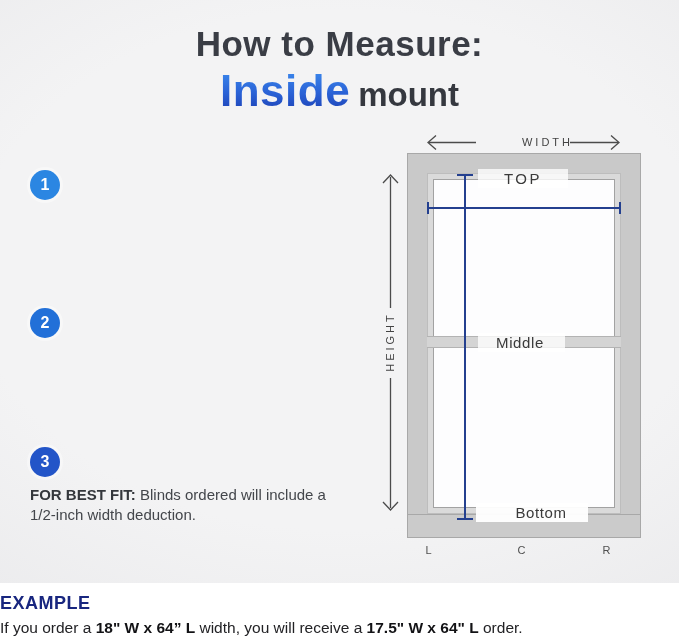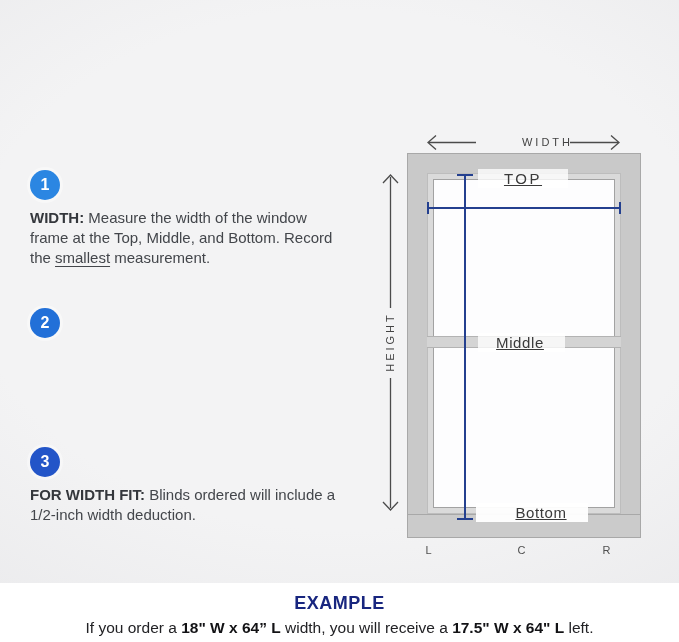--- a/index.html
+++ b/index.html
@@ -41,53 +41,58 @@
   .pane-top{left:433px;top:179px;width:182px;height:158px;}
   .pane-bottom{left:433px;top:347px;width:182px;height:161px;}
   .mid-rail{position:absolute;left:427px;top:336px;width:194px;height:12px;
     background:#d4d4d4;border-top:1px solid #b3b3b3;border-bottom:1px solid #b3b3b3;box-sizing:border-box;}
   .sill{position:absolute;left:407px;top:514px;width:234px;height:24px;
     background:#cbcbcb;border:1px solid #a8a8a8;box-sizing:border-box;}
   
   .overlay{position:absolute;left:0;top:0;width:679px;height:642px;pointer-events:none;}
   
   .chip{position:absolute;background:rgba(255,255,255,.78);color:#3a3a3a;
-    font-size:15px;letter-spacing:.6px;text-align:center;padding:1px 10px;white-space:nowrap;text-decoration:underline;}
+    font-size:15px;letter-spacing:.6px;text-align:center;padding:1px 10px;white-space:nowrap;}
   .chip-top{left:478px;top:169px;width:70px;letter-spacing:2.5px;}
   .chip-middle{left:478px;top:333px;width:70px;padding-left:7px;}
   .chip-bottom{left:476px;top:503px;width:74px;background:rgba(255,255,255,.95);padding-left:28px;}
   .dim-label{position:absolute;color:#434343;font-size:11px;font-weight:500;letter-spacing:3px;text-align:center;}
   .width-label{left:473px;top:136px;width:100px;text-align:right;}
   .height-label{left:340px;top:336px;width:100px;transform:rotate(-90deg);transform-origin:center;}
   .axis{position:absolute;top:544px;color:#4f4f4f;font-size:11px;letter-spacing:1px;text-align:center;width:20px;}
   .axis-l{left:419px;} .axis-c{left:512px;} .axis-r{left:597px;}
   
-  .example{position:absolute;left:0;top:583px;width:679px;height:59px;background:#ffffff;text-align:center;}
+  .example{position:absolute;left:0;top:583px;width:679px;height:59px;background:#ffffff;text-align:left;}
   .example-heading{margin-top:10px;font-size:18px;font-weight:700;color:#18267f;letter-spacing:.5px;}
   .example-text{margin-top:5px;font-size:15.5px;color:#222225;}
   .example-text b{color:#121215;}
 </style>
 </head>
 <body>
 
 <div class="canvas">
 
+  <div class="title">
+    <div class="title-line1">How to Measure:</div>
+    <div class="title-line2">
+      <span class="title-highlight">Inside</span><span class="title-suffix">mount</span>
+    </div>
+  </div>
 
   <div class="step" id="step1">
     <div class="step-circle">1</div>
-    <div class="step-body"><span class="step-label">WIDTH:</span><span> Measure the width of the window frame at the Top, Middle, and Bottom. Record the </span><span class="u">smallest</span><span> measurement.</span></div>
   </div>
 
   <div class="step" id="step2">
     <div class="step-circle">2</div>
   </div>
 
   <div class="step" id="step3">
     <div class="step-circle">3</div>
-    <div class="step-body"><span class="step-label">FOR WIDTH FIT:</span><span> Blinds ordered will include a 1/2-inch width deduction.</span><span class="u"></span><span></span></div>
+    <div class="step-body"><span class="step-label">FOR BEST FIT:</span><span> Blinds ordered will include a 1/2-inch width deduction.</span><span class="u"></span><span></span></div>
   </div>
 
   <div class="win-outer"></div>
   <div class="win-recess"></div>
   <div class="pane pane-top"></div>
   <div class="pane pane-bottom"></div>
   <div class="mid-rail"></div>
   <div class="sill"></div>
 
   <svg class="overlay" viewBox="0 0 679 642" xmlns="http://www.w3.org/2000/svg">
@@ -123,16 +128,16 @@
   <div class="dim-label height-label">HEIGHT</div>
   <div class="chip chip-top">TOP</div>
   <div class="chip chip-middle">Middle</div>
   <div class="chip chip-bottom">Bottom</div>
   <div class="axis axis-l">L</div>
   <div class="axis axis-c">C</div>
   <div class="axis axis-r">R</div>
 
   <div class="example">
     <div class="example-heading">EXAMPLE</div>
-    <div class="example-text"><span>If you order a </span><b>18" W x 64” L</b><span> width, you will receive a </span><b>17.5" W x 64" L</b><span> left.</span></div>
+    <div class="example-text"><span>If you order a </span><b>18" W x 64” L</b><span> width, you will receive a </span><b>17.5" W x 64" L</b><span> order.</span></div>
   </div>
 
 </div>
 
 </body></html>

